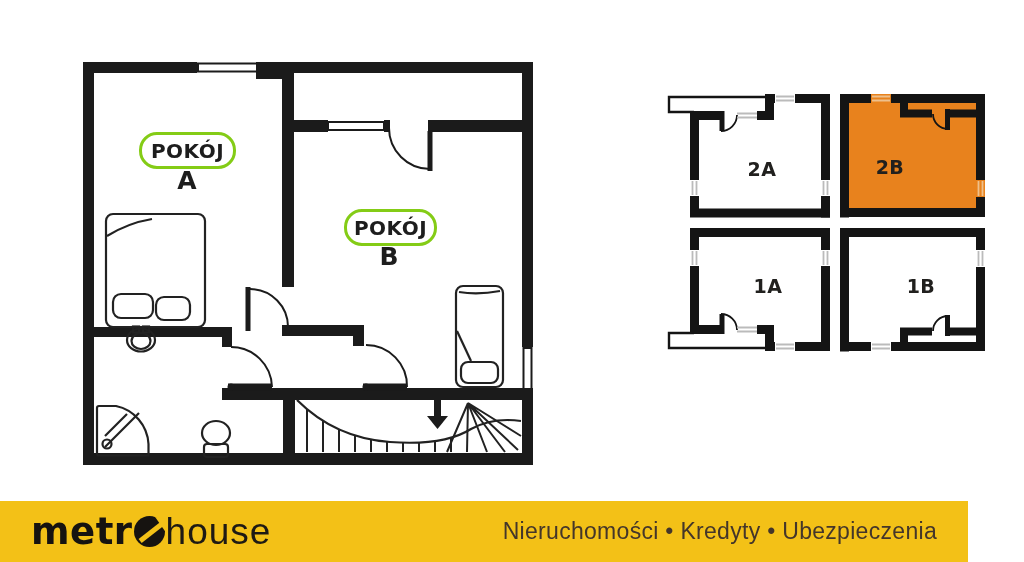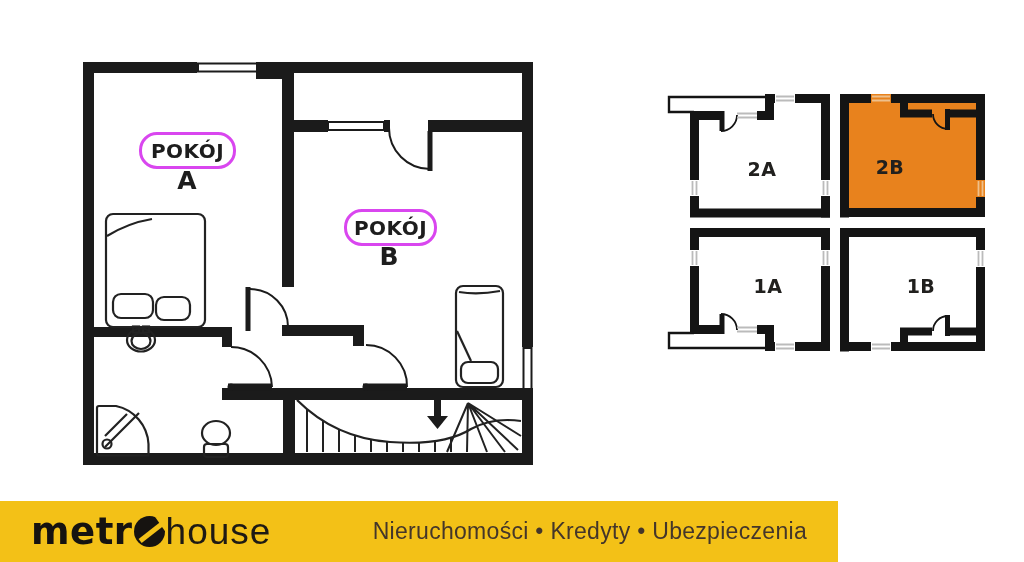--- a/index.html
+++ b/index.html
@@ -2,21 +2,21 @@
 <html><head>
 <meta charset="utf-8">
 <style>
   html,body{margin:0;padding:0;background:#e8e8e8;}
   .stage{
     position:relative;width:1024px;height:562px;background:#ffffff;
     overflow:hidden;font-family:"DejaVu Sans",sans-serif;
   }
   .plan-svg{position:absolute;left:0;top:0;width:1024px;height:562px;}
   .pill{
-    position:absolute;border:3px solid #d946ef;border-radius:18px;
+    position:absolute;border:3px solid #84cc16;border-radius:18px;
     display:flex;align-items:center;justify-content:center;
     font-weight:bold;color:#1d1d1d;background:#fff;letter-spacing:.5px;
   }
   .pill-a{left:139px;top:132px;width:91px;height:31px;font-size:20px;}
   .pill-b{left:344px;top:209px;width:87px;height:31px;font-size:20px;}
   .pill-laz{left:105px;top:366px;width:113px;height:30px;font-size:19px;letter-spacing:.2px;}
   .room-letter{
     position:absolute;font-weight:bold;font-size:25px;color:#1d1d1d;
     width:30px;text-align:center;
   }
@@ -24,21 +24,21 @@
   .letter-b{left:374px;top:242px;}
   .unit-label{
     position:absolute;transform:translate(-50%,-50%);
     font-weight:bold;font-size:19px;color:#21201e;letter-spacing:.5px;
   }
   .watermark{
     position:absolute;left:338px;top:266px;font-weight:bold;font-size:30px;
     letter-spacing:3px;color:rgba(40,40,40,0.05);white-space:nowrap;
   }
   .footer{
-    position:absolute;left:0;top:501px;width:838px;height:61px;
+    position:absolute;left:0;top:501px;width:968px;height:61px;
     background:#F3C117;display:flex;align-items:center;justify-content:space-between;
   }
   .logo{display:flex;align-items:center;margin-left:31px;line-height:1;}
   .logo .bold{font-weight:800;font-size:37px;color:#161310;letter-spacing:.5px;}
   .logo-o{
     position:relative;width:31px;height:31px;margin:0 1px;border-radius:50%;
     background:#161310;display:inline-block;
   }
   .logo-o .cut{
     position:absolute;left:3px;top:14px;width:28px;height:4.5px;background:#F3C117;

